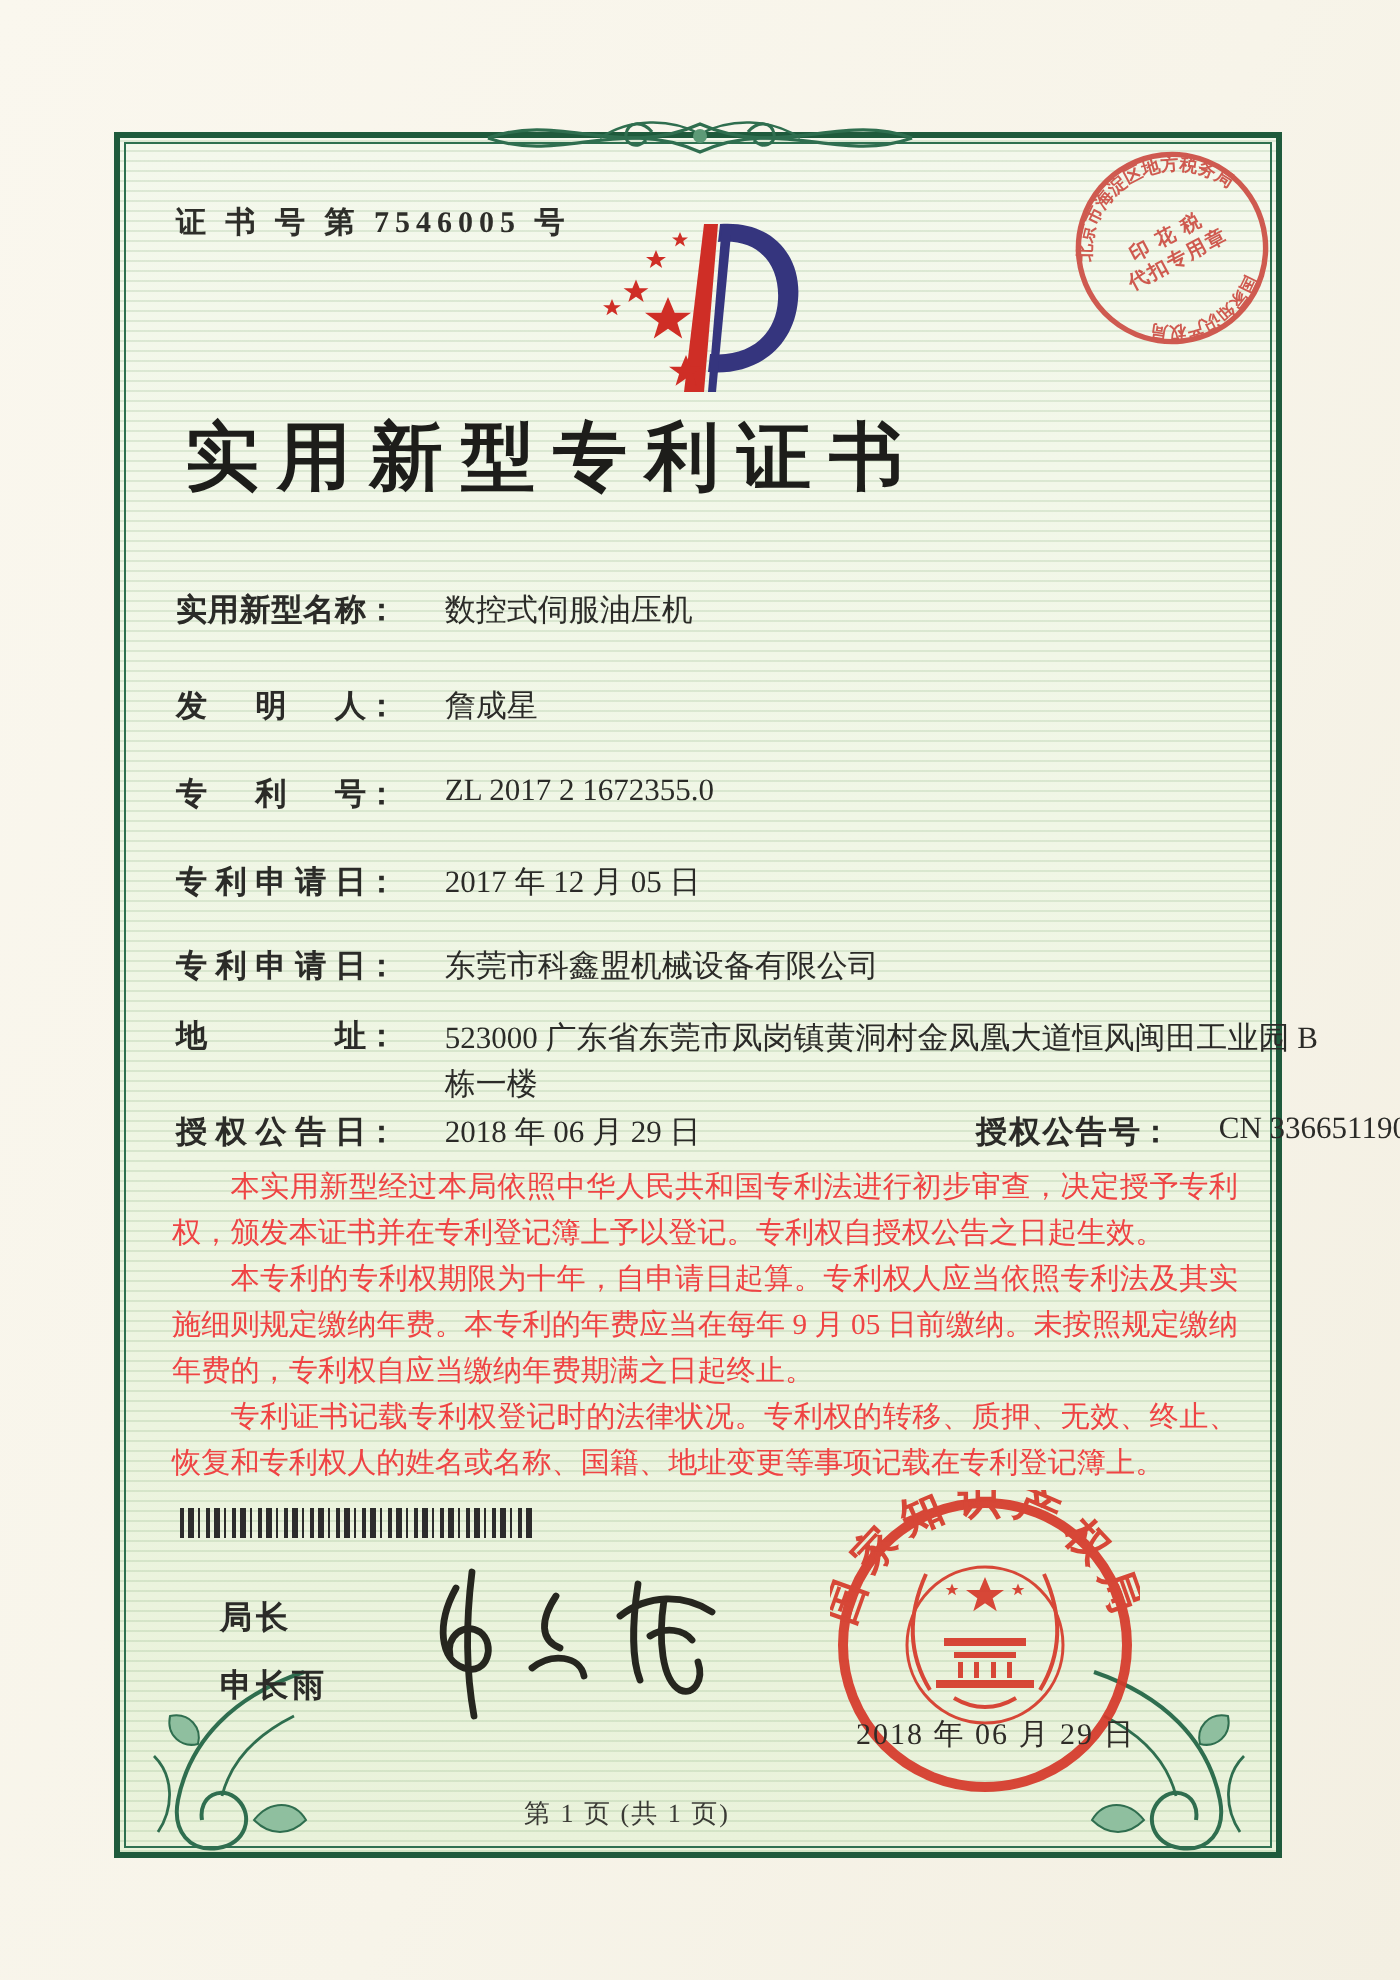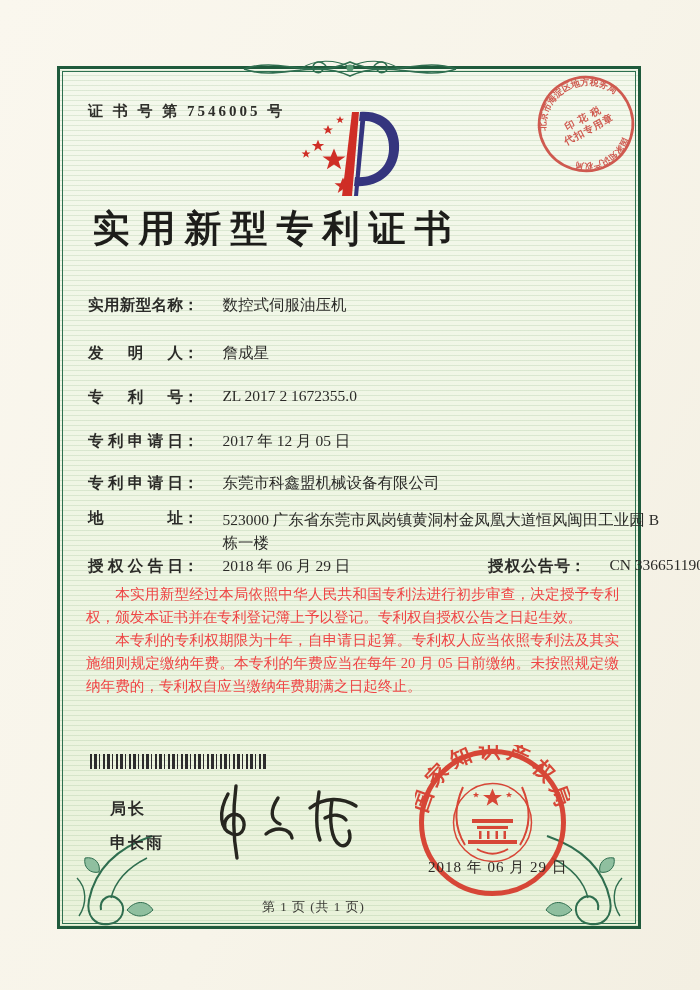--- a/index.html
+++ b/index.html
@@ -149,21 +149,22 @@
     <span class="field-value">2018 年 06 月 29 日</span>
   </span>
   <span class="grant-right">
     <span class="field-label">授权公告号</span><span class="field-colon">：</span>
     <span class="field-value">CN 336651190 U</span>
   </span>
 </div>
 
 <div class="body-text">
   <p>本实用新型经过本局依照中华人民共和国专利法进行初步审查，决定授予专利权，颁发本证书并在专利登记簿上予以登记。专利权自授权公告之日起生效。</p>
-  <p>本专利的专利权期限为十年，自申请日起算。专利权人应当依照专利法及其实施细则规定缴纳年费。本专利的年费应当在每年 20 月 05 日前缴纳。未按照规定缴纳年费的，专利权自应当缴纳年费期满之日起终止。</p>
+  <p>本专利的专利权期限为十年，自申请日起算。专利权人应当依照专利法及其实施细则规定缴纳年费。本专利的年费应当在每年 9 月 05 日前缴纳。未按照规定缴纳年费的，专利权自应当缴纳年费期满之日起终止。</p>
+  <p>专利证书记载专利权登记时的法律状况。专利权的转移、质押、无效、终止、恢复和专利权人的姓名或名称、国籍、地址变更等事项记载在专利登记簿上。</p>
 </div>
 
 <div class="barcode"></div>
 
 <div class="signer-title">局长</div>
 <div class="signer-name">申长雨</div>
 
 <svg class="signature" viewBox="0 0 168 88">
   <g stroke="#26261f" stroke-width="3.4" fill="none" stroke-linecap="round" stroke-linejoin="round">
     <path d="M30,16 C20,34 22,52 34,56 C46,60 50,44 42,38 C34,33 25,40 27,50"></path>

